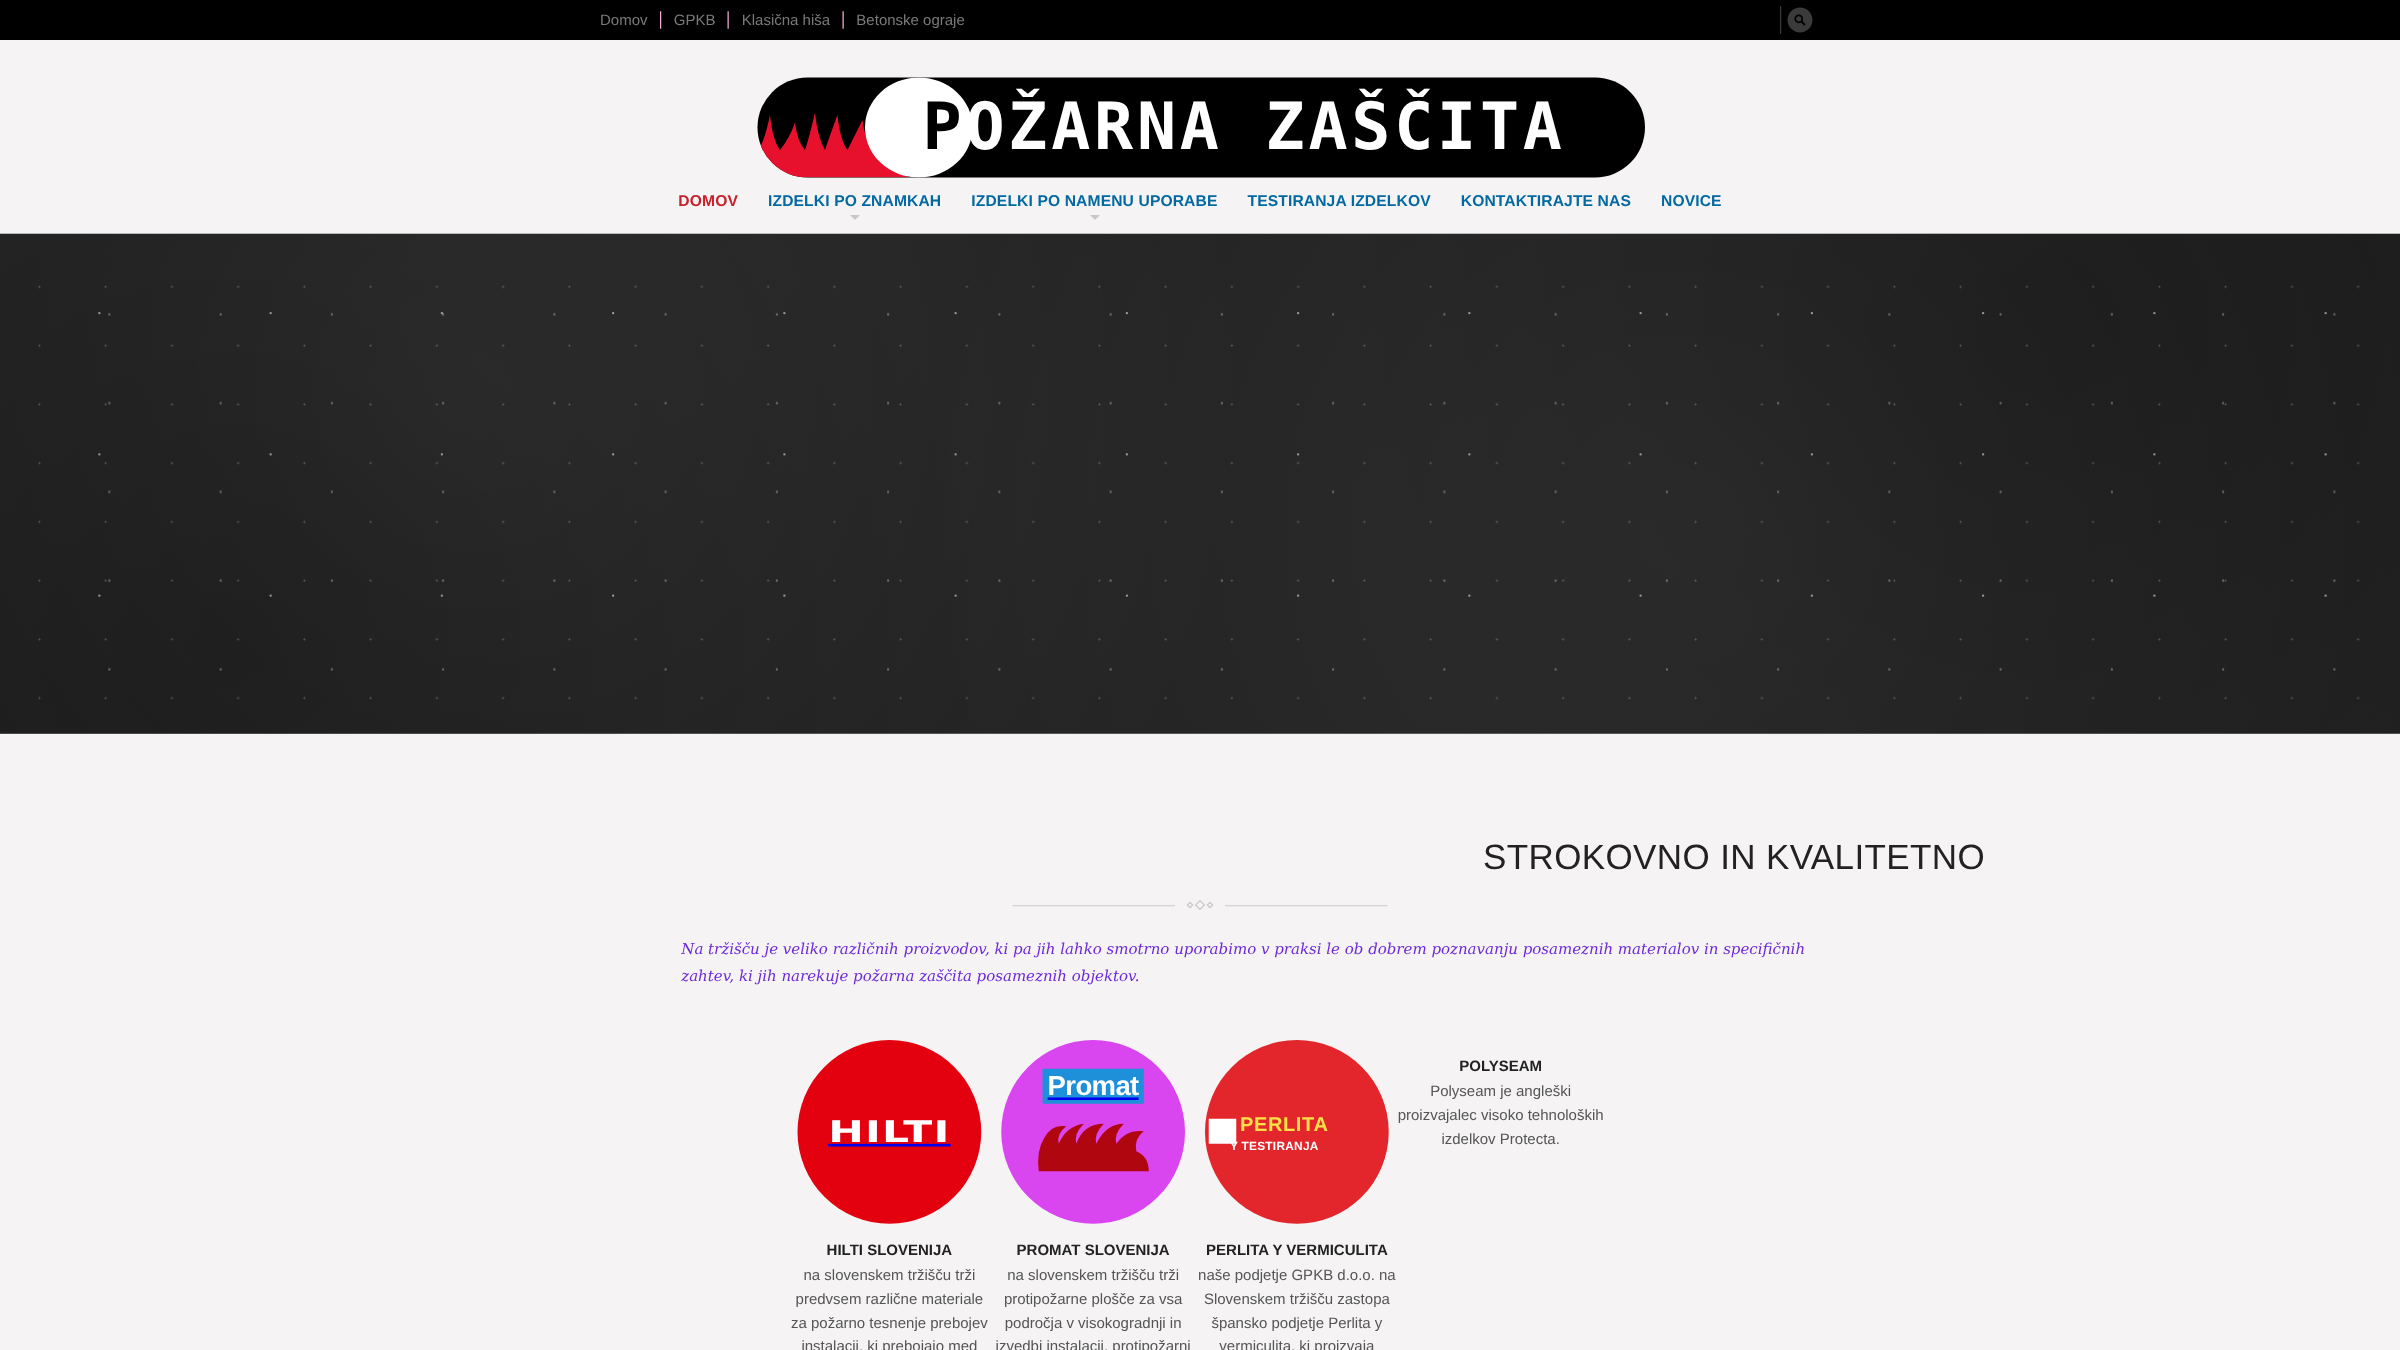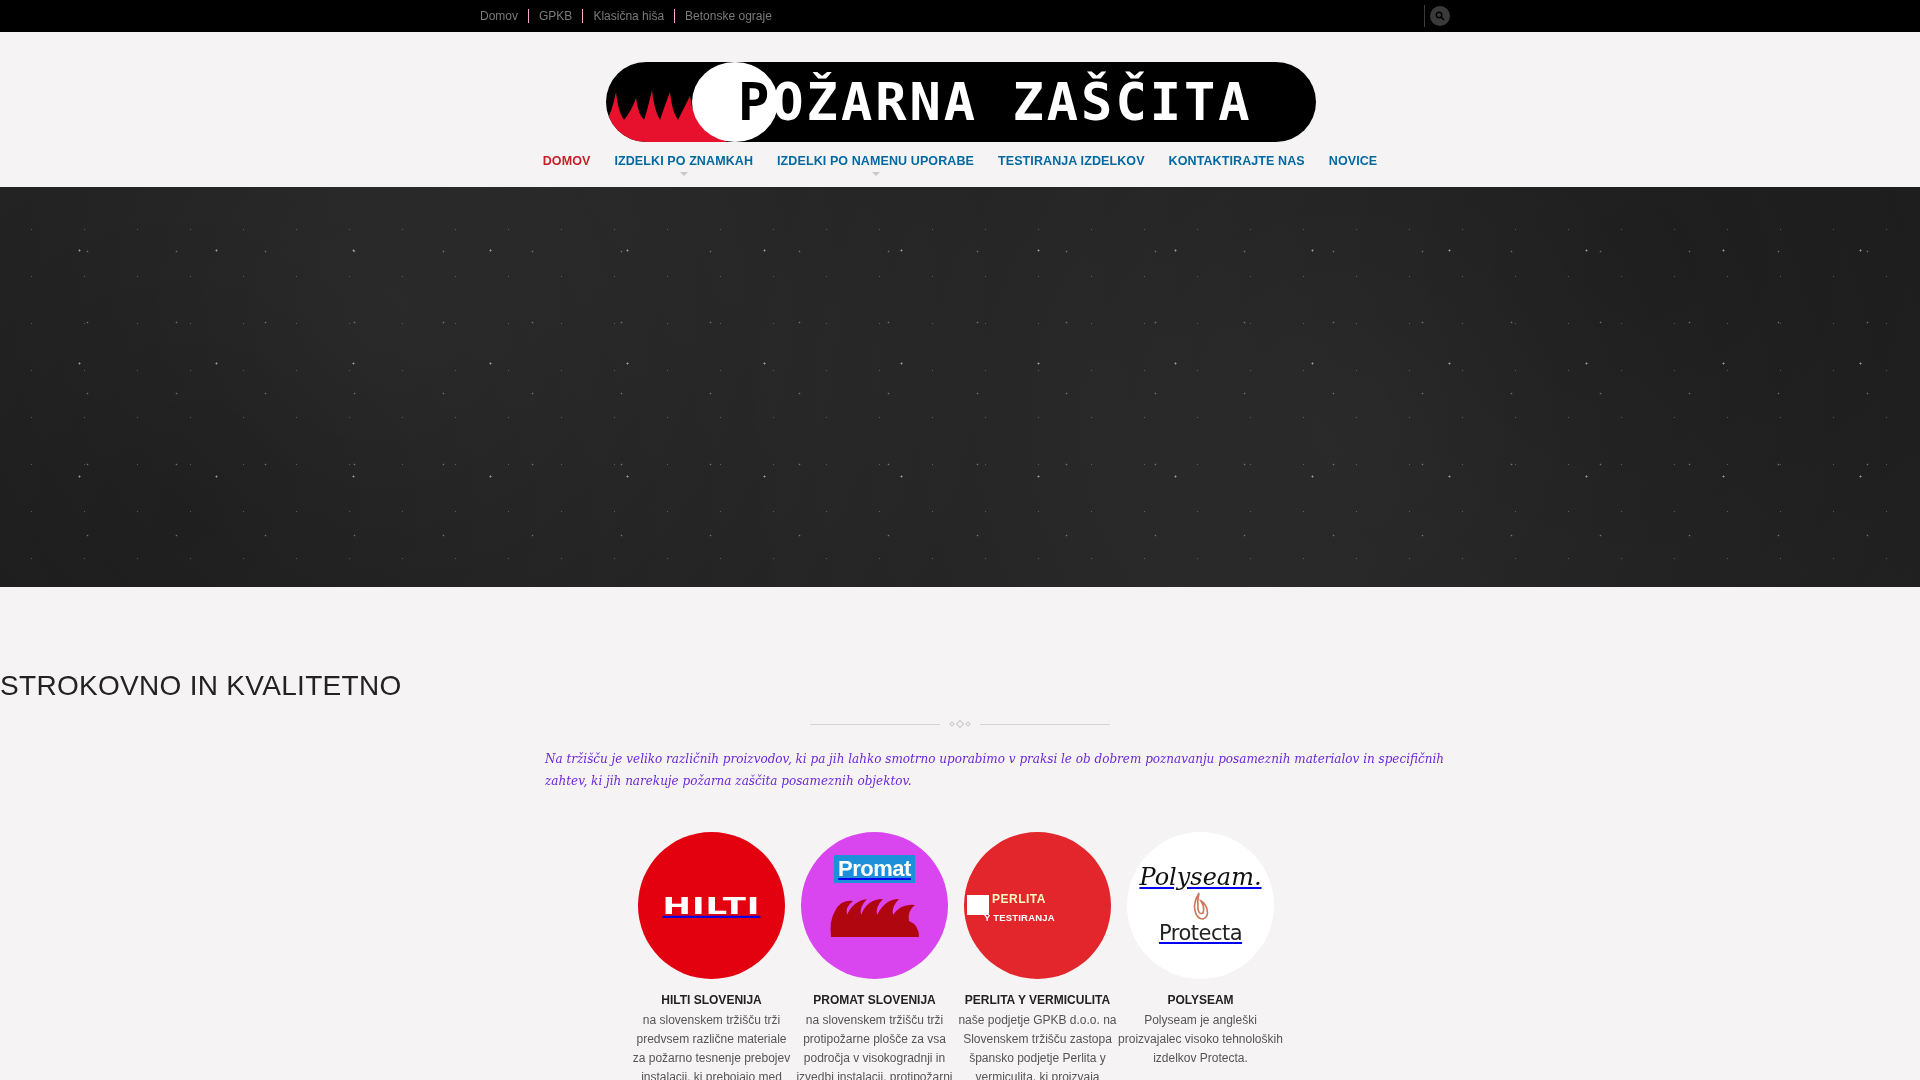--- a/index.html
+++ b/index.html
@@ -39,21 +39,21 @@
   .hero .specks { position: absolute; inset: 0;
     background-image:
       radial-gradient(circle, rgba(255,255,255,0.55) 0.8px, transparent 1.2px),
       radial-gradient(circle, rgba(255,255,255,0.35) 0.7px, transparent 1.1px),
       radial-gradient(circle, rgba(255,255,255,0.25) 0.6px, transparent 1px);
     background-size: 137px 113px, 89px 71px, 53px 47px;
     background-position: 11px 7px, 43px 29px, 5px 19px;
   }
 
   
-  .section-title { position: absolute; left: 0; top: 670px; width: 1588px; text-align: left; font-size: 28px; color: #222; letter-spacing: 0.3px; font-weight: normal; }
+  .section-title { position: absolute; left: 0; top: 670px; width: 1588px; text-align: right; font-size: 28px; color: #222; letter-spacing: 0.3px; font-weight: normal; }
   .divider { position: absolute; left: 810px; top: 718px; width: 300px; height: 12px; display: flex; align-items: center; justify-content: center; }
   .divider .line { width: 130px; height: 1px; background: #d4d4d4; }
   .divider .gems { width: 40px; display: flex; align-items: center; justify-content: center; gap: 3px; }
   .divider .gem { border: 1px solid #c8c8c8; transform: rotate(45deg); }
   .divider .gem.s { width: 4px; height: 4px; }
   .divider .gem.l { width: 6px; height: 6px; }
 
   .intro { position: absolute; left: 505px; top: 748px; width: 910px; font-family: "DejaVu Serif", serif; font-style: italic; font-size: 12px; line-height: 22px; color: #6d28d9; margin-left: 40px; }
 
   
@@ -63,21 +63,21 @@
   .brand .name { margin-top: 14px; font-size: 12px; font-weight: bold; color: #222; text-align: center; white-space: nowrap; }
   .brand .desc { margin-top: 4px; font-size: 12px; line-height: 19px; color: #555; text-align: center; width: 165px; }
 
   .hilti { background: #e3000f; }
   .hilti span { color: #fff; font-weight: bold; font-size: 34px; letter-spacing: 1px; font-family: "DejaVu Sans", sans-serif; transform: scaleY(0.7); }
   .promat { background: #d946ef; flex-direction: column; }
   .promat .pbox { background: #1e8fd9; color: #fff; font-weight: bold; font-size: 22px; padding: 1px 4px; margin-top: -18px; letter-spacing: -0.5px; }
   .promat .waves { margin-top: 8px; }
   .perlita { background: #e2262b; }
   .perlita .sq { position: absolute; left: 3px; top: 63px; width: 22px; height: 20px; background: #fff; }
-  .perlita .t1 { position: absolute; left: 28px; top: 60px; color: #fef9c3; font-weight: bold; font-size: 12px; letter-spacing: 0.5px; }
+  .perlita .t1 { position: absolute; left: 28px; top: 60px; color: #fde047; font-weight: bold; font-size: 16px; letter-spacing: 0.5px; }
   .perlita .t2 { position: absolute; left: 20px; top: 80px; color: #fff; font-weight: bold; font-size: 9.5px; letter-spacing: 0.2px; }
   .polyseam { background: #fff; flex-direction: column; }
   .polyseam .ps { font-family: "DejaVu Serif", serif; font-style: italic; font-size: 24px; color: #111; margin-top: -4px; }
   .polyseam .pr { font-family: "DejaVu Sans", sans-serif; font-size: 21px; color: #222; letter-spacing: -0.5px; }
 </style>
 </head>
 <body>
 
 <div class="topbar">
   <nav class="toplinks">
@@ -159,23 +159,16 @@
     <a href="#" class="logo-circle perlita">
       <div class="sq"></div>
       <span class="t1">PERLITA</span>
       <span class="t2">Y TESTIRANJA</span>
     </a>
     <div class="name">PERLITA Y VERMICULITA</div>
     <div class="desc">naše podjetje GPKB d.o.o. na Slovenskem tržišču zastopa špansko podjetje Perlita y vermiculita, ki proizvaja</div>
   </div>
 
   <div class="brand">
-    <a href="#" class="logo-circle polyseam">
-      <span class="ps">Polyseam.</span>
-      <svg width="20" height="30" viewBox="0 0 20 30">
-        <path d="M8 2 Q2 12 4 20 Q6 28 12 28 Q18 26 16 18 Q14 12 10 10 Q14 16 12 22 Q8 24 7 18 Q6 10 8 2 Z" fill="none" stroke="#c8785a" stroke-width="1.6"></path>
-      </svg>
-      <span class="pr">Protecta</span>
-    </a>
     <div class="name">POLYSEAM</div>
     <div class="desc">Polyseam je angleški proizvajalec visoko tehnoloških izdelkov Protecta.</div>
   </div>
 </div>
 
 </body></html>

